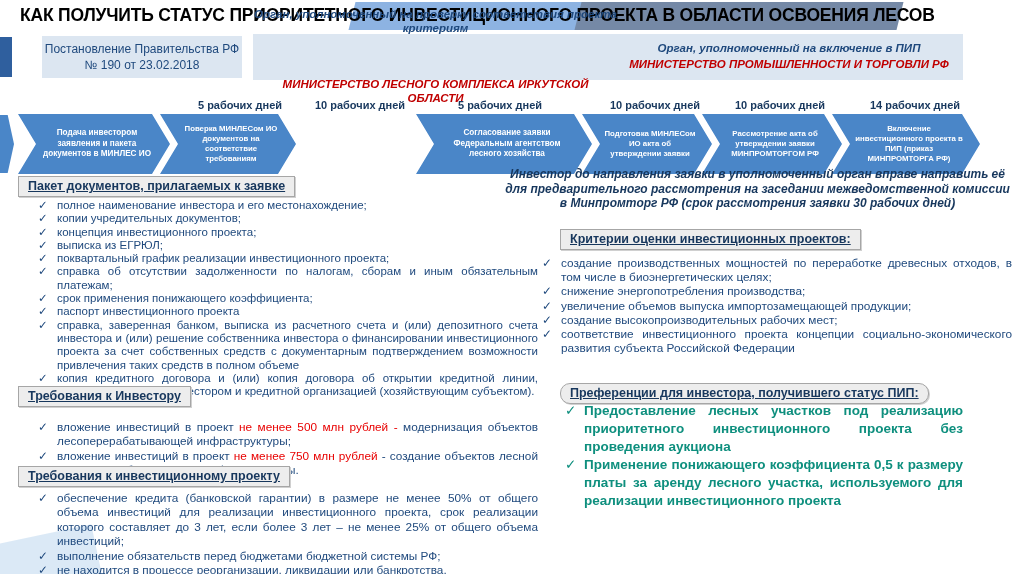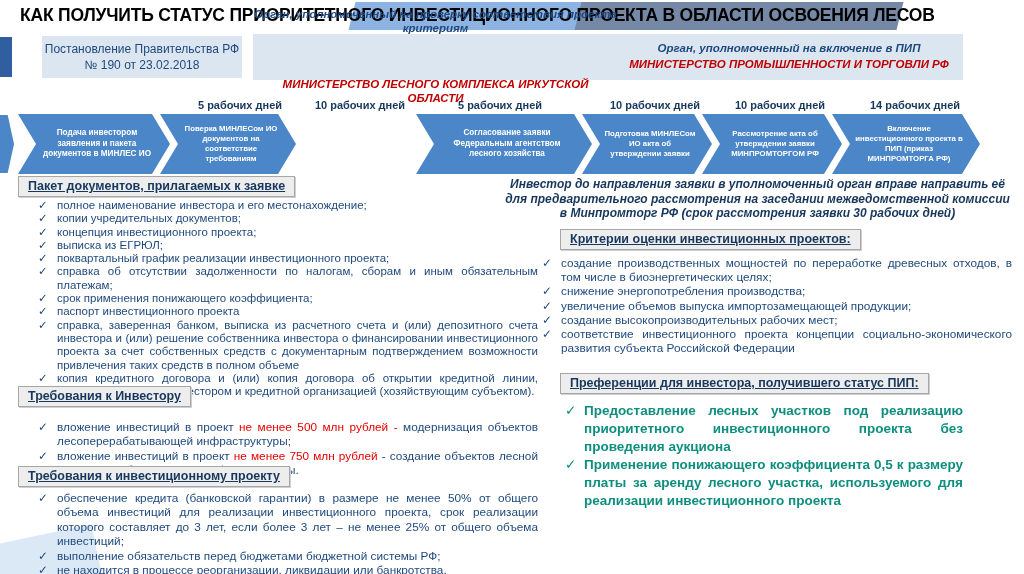--- a/index.html
+++ b/index.html
@@ -40,42 +40,42 @@
   .section-hdr{
     position:absolute;background:#EDEDED;border:1px solid #A6A6A6;color:#17375D;
     font-weight:bold;text-decoration:underline;font-size:12.5px;padding:2px 9px 3px 9px;
     white-space:nowrap;box-shadow:1px 1px 0 #d0d0d0;
   }
   .hdr-process{left:18px;top:84px;}
   .hdr-docs{left:18px;top:176px;text-align:right;}
   .hdr-investor{left:18px;top:386px;}
   .hdr-project{left:18px;top:466px;}
   .hdr-criteria{left:560px;top:229px;}
-  .hdr-prefs{left:560px;top:373px;}
+  .hdr-prefs{left:560px;top:383px;border-radius:10px;}
   
   .day-label{
     position:absolute;top:99px;width:132px;text-align:center;font-size:11px;font-weight:bold;
     color:#17375D;white-space:nowrap;
   }
   .dl2{left:174px;} .dl3{left:294px;} .dl4{left:434px;} .dl5{left:589px;} .dl6{left:714px;} .dl7{left:849px;}
   .chev{
     position:absolute;top:114px;height:60px;background:#4A86C8;color:#fff;
     font-size:7.8px;font-weight:bold;text-align:center;line-height:1.3;
     display:flex;align-items:center;justify-content:center;padding:0 15px 0 21px;box-sizing:border-box;
     clip-path:polygon(0 0,calc(100% - 18px) 0,100% 50%,calc(100% - 18px) 100%,0 100%,18px 50%);
   }
   .c1{left:18px;width:152px;font-size:8.2px;}
   .c2{left:160px;width:136px;}
   .c3{left:286px;width:140px;}
   .c4{left:416px;width:176px;font-size:8.2px;}
   .c5{left:582px;width:130px;}
   .c6{left:702px;width:140px;}
   .c7{left:832px;width:148px;}
   .flow-note{
-    position:absolute;left:500px;top:177px;width:515px;text-align:center;
+    position:absolute;left:500px;top:167px;width:515px;text-align:center;
     font-style:italic;font-weight:600;font-size:12px;color:#17375D;line-height:1.22;
   }
   
   ul.chk-list{position:absolute;margin:0;padding:0;list-style:none;text-align:justify;}
   ul.chk-list li{position:relative;padding-left:21px;margin:0;}
   ul.chk-list .chk{position:absolute;left:2px;top:0;font-weight:normal;}
   .docs-list{left:36px;top:199px;width:502px;font-size:11.5px;line-height:13.3px;color:#1F497D;}
   .inv-list{left:36px;top:420px;width:502px;font-size:11.8px;line-height:14.4px;color:#1F497D;}
   .inv-list .red{color:#E80000;}
   .proj-list{left:36px;top:491px;width:502px;font-size:11.8px;line-height:14.4px;color:#1F497D;}

